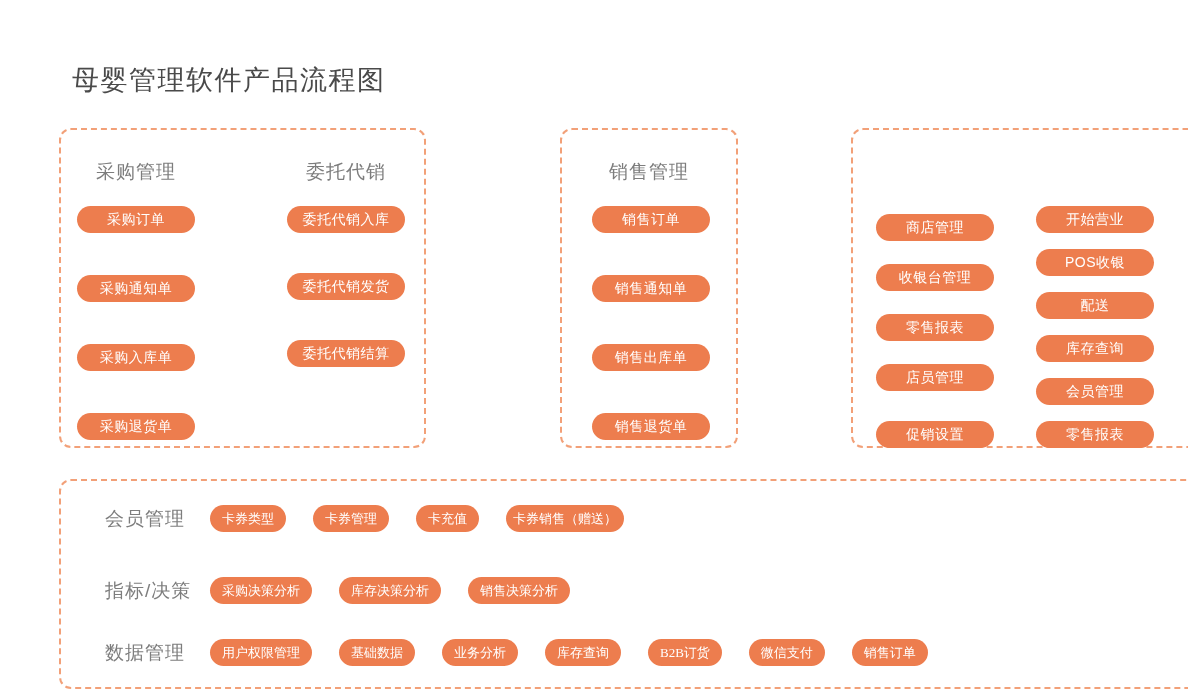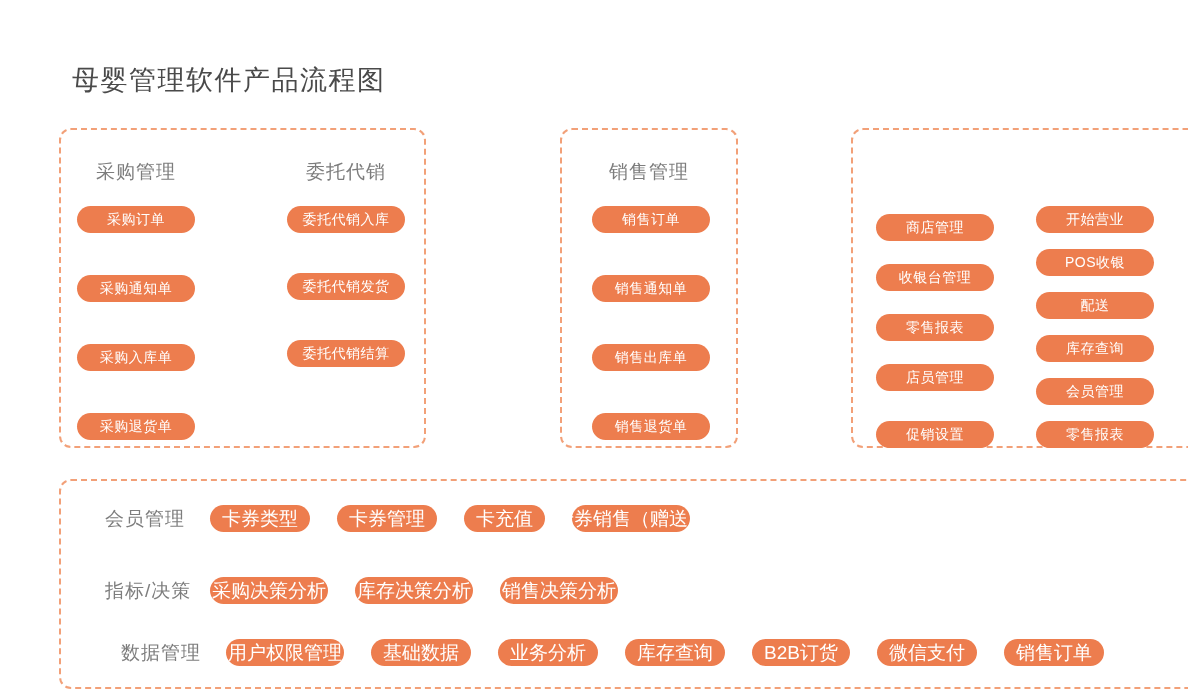--- a/index.html
+++ b/index.html
@@ -93,24 +93,24 @@
     gap: 27px;
   }
   .row-label {
     width: 90px;
     flex: 0 0 90px;
     font-size: 19px;
     letter-spacing: 1px;
     color: var(--heading);
     white-space: nowrap;
   }
-  .row .pill { font-size: 19px; letter-spacing: 0; }
+  .row .pill { font-size: 13px; letter-spacing: 0; font-family: Liberation Serif, serif; }
   #row-member   { top: 24px; }
   #row-decision { top: 96px; }
-  #row-data     { top: 158px; margin-left: 16px; }
+  #row-data     { top: 158px; }
 </style>
 </head>
 <body>
 
 <div class="page">
 
   <h1 class="title">母婴管理软件产品流程图</h1>
 
   <section class="panel" id="panel-purchase-consignment">
     <div class="panel-header" style="left:0;width:150px;">采购管理</div>

